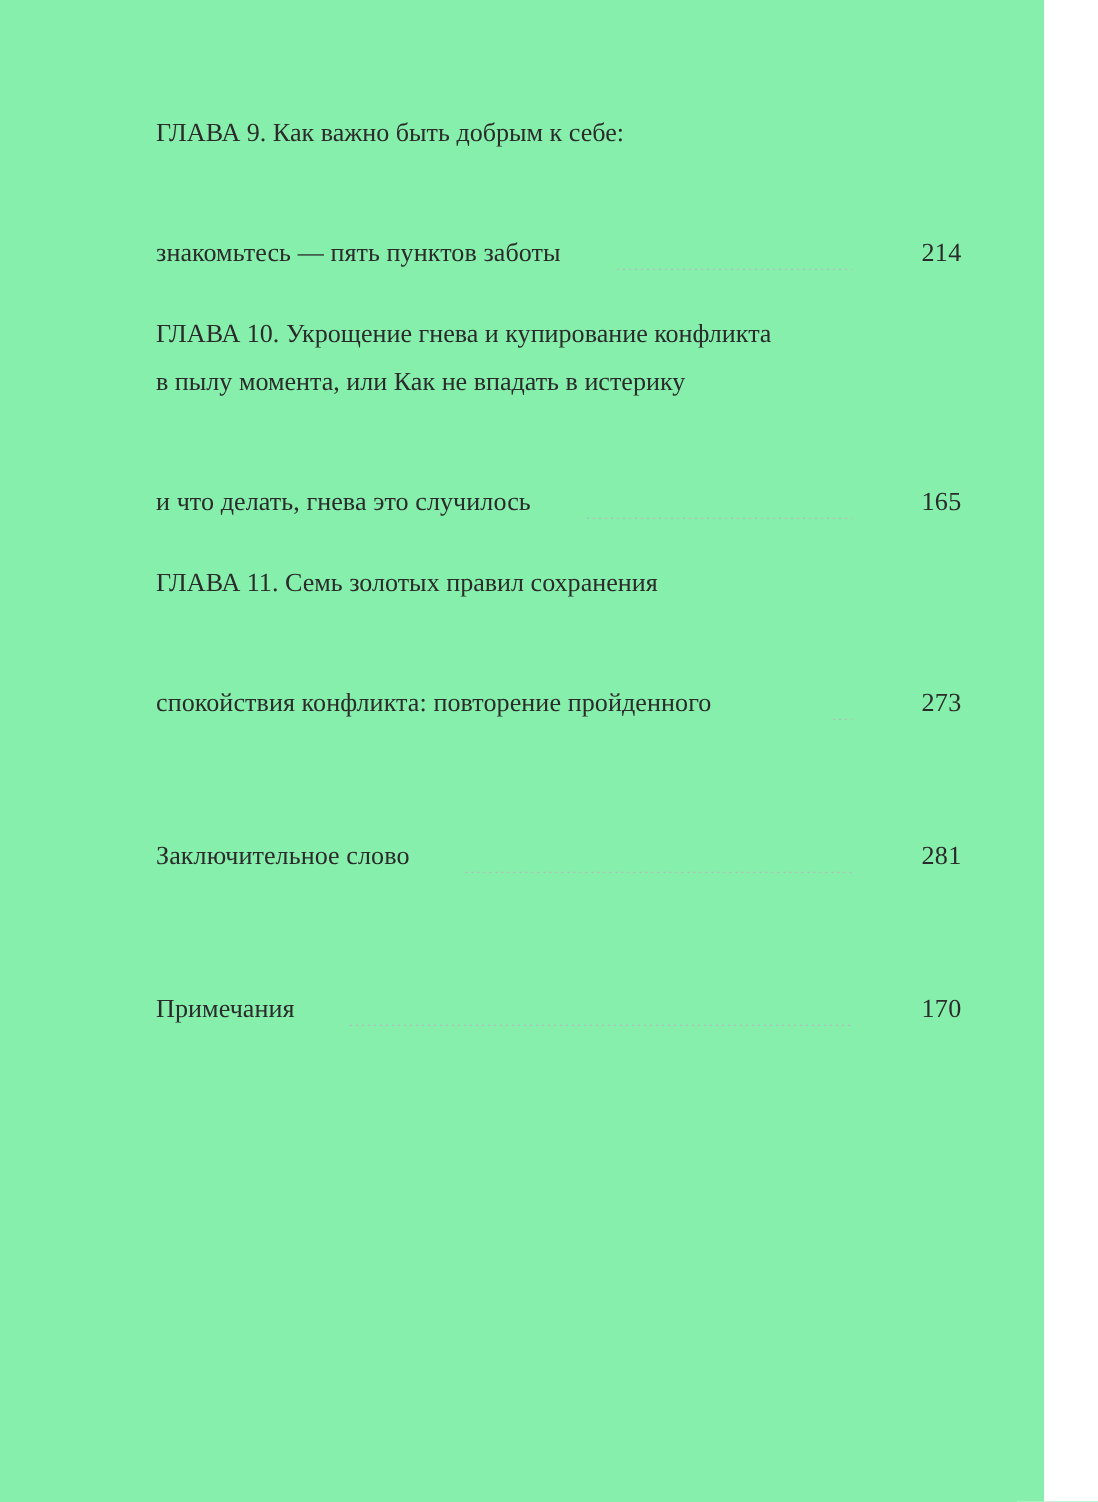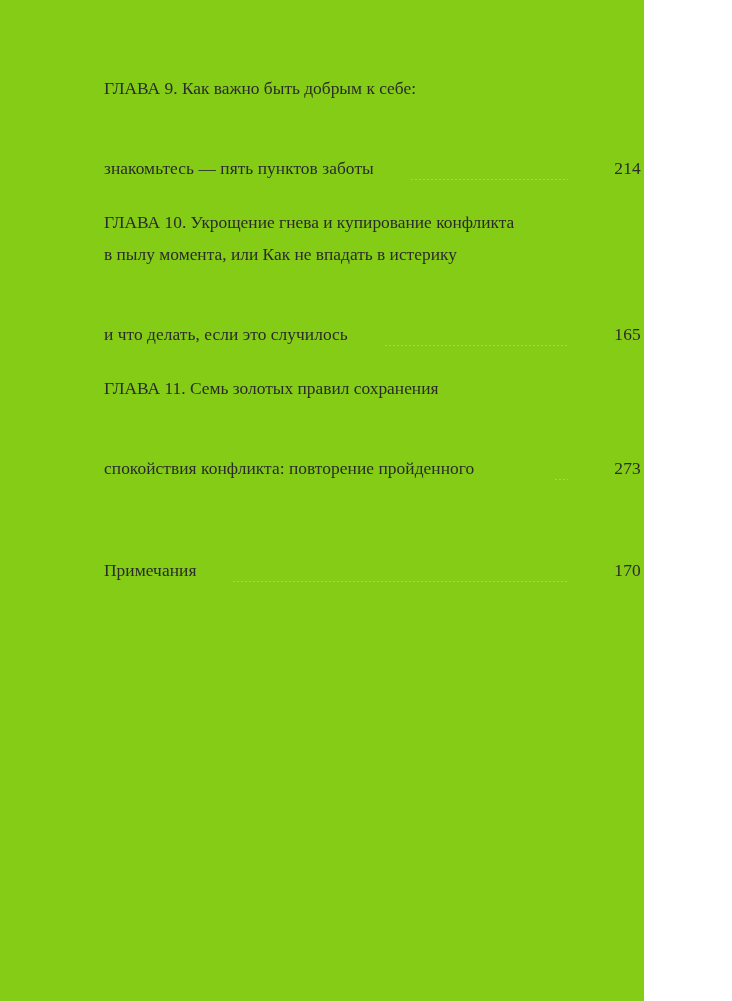--- a/index.html
+++ b/index.html
@@ -10,23 +10,23 @@
     width: 732px;
     height: 1001px;
     background: #ffffff;
     font-family: "Liberation Serif", "DejaVu Serif", serif;
     color: #2b2b2b;
     overflow: hidden;
   }
 
   .page {
     position: relative;
-    width: 644px;
+    width: 696px;
     height: 1001px;
-    background: #84cc16;
+    background: #86efac;
     box-sizing: border-box;
   }
 
   .toc {
     position: absolute;
     left: 104px;
     top: 72px;
     width: 537px;
   }
 
@@ -110,35 +110,42 @@
         <span class="entry-title">знакомьтесь — пять пунктов заботы</span>
         <span class="leader"></span>
         <span class="page-num">214</span>
       </div>
     </div>
 
     <div class="toc-entry">
       <div class="line-plain">ГЛАВА 10. Укрощение гнева и купирование конфликта</div>
       <div class="line-plain">в пылу момента, или Как не впадать в истерику</div>
       <div class="entry-line">
-        <span class="entry-title">и что делать, если это случилось</span>
+        <span class="entry-title">и что делать, гнева это случилось</span>
         <span class="leader"></span>
         <span class="page-num">165</span>
       </div>
     </div>
 
     <div class="toc-entry">
       <div class="line-plain">ГЛАВА 11. Семь золотых правил сохранения</div>
       <div class="entry-line">
         <span class="entry-title">спокойствия конфликта: повторение пройденного</span>
         <span class="leader short"></span>
         <span class="page-num">273</span>
       </div>
     </div>
 
+    <div class="toc-entry">
+      <div class="entry-line">
+        <span class="entry-title">Заключительное слово</span>
+        <span class="leader"></span>
+        <span class="page-num">281</span>
+      </div>
+    </div>
 
     <div class="toc-entry">
       <div class="entry-line">
         <span class="entry-title">Примечания</span>
         <span class="leader"></span>
         <span class="page-num">170</span>
       </div>
     </div>
 
   </div>

